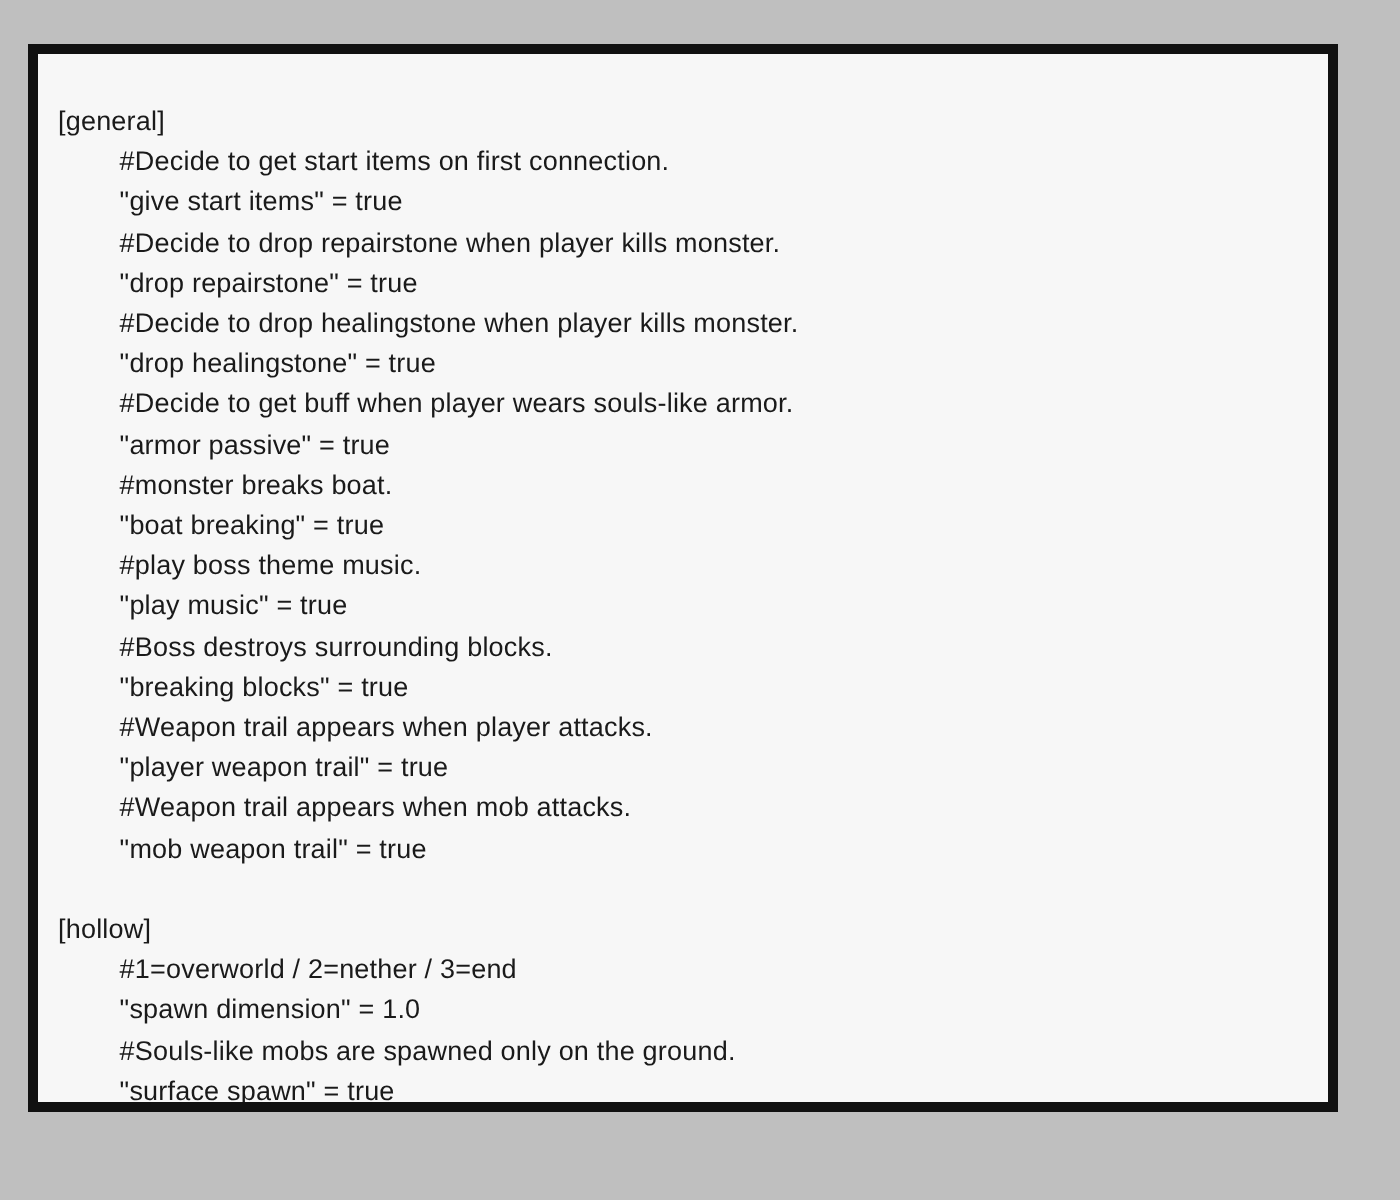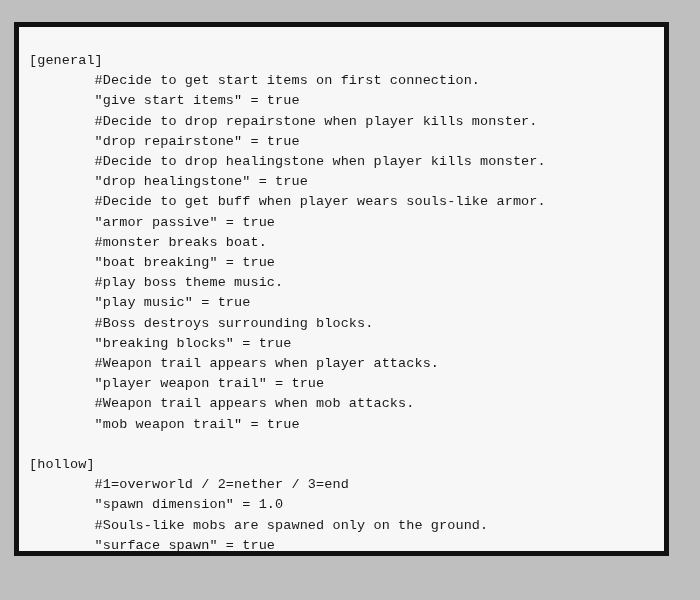--- a/index.html
+++ b/index.html
@@ -20,21 +20,21 @@
     width: 655px;
     height: 534px;
     background: #f7f7f7;
     border: 5px solid #111111;
     box-sizing: border-box;
     overflow: hidden;
   }
   #config-text {
     margin: 0;
     padding: 24px 10px 0 10px;
-    font-family: Liberation Mono, monospace;
+    font-family: Liberation Sans, sans-serif;
     font-size: 13.5px;
     line-height: 20.2px;
     color: #1a1a1a;
     white-space: pre;
     letter-spacing: 0.1px;
   }
   .line {
     display: block;
     white-space: pre;
   }

